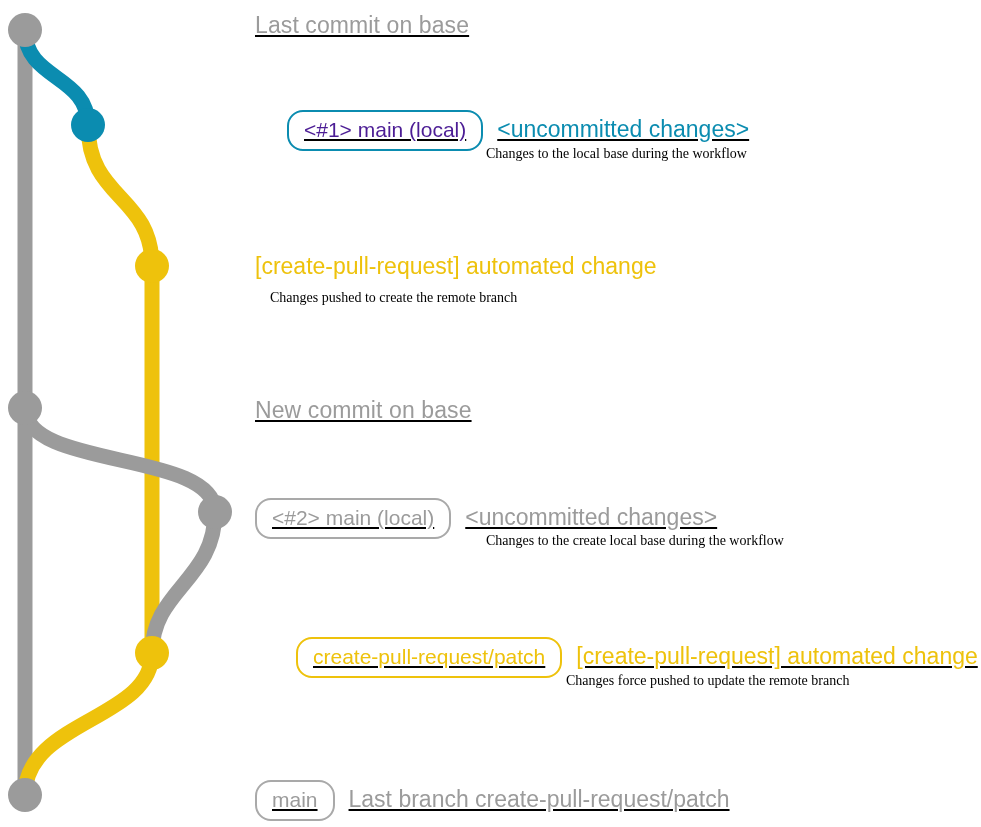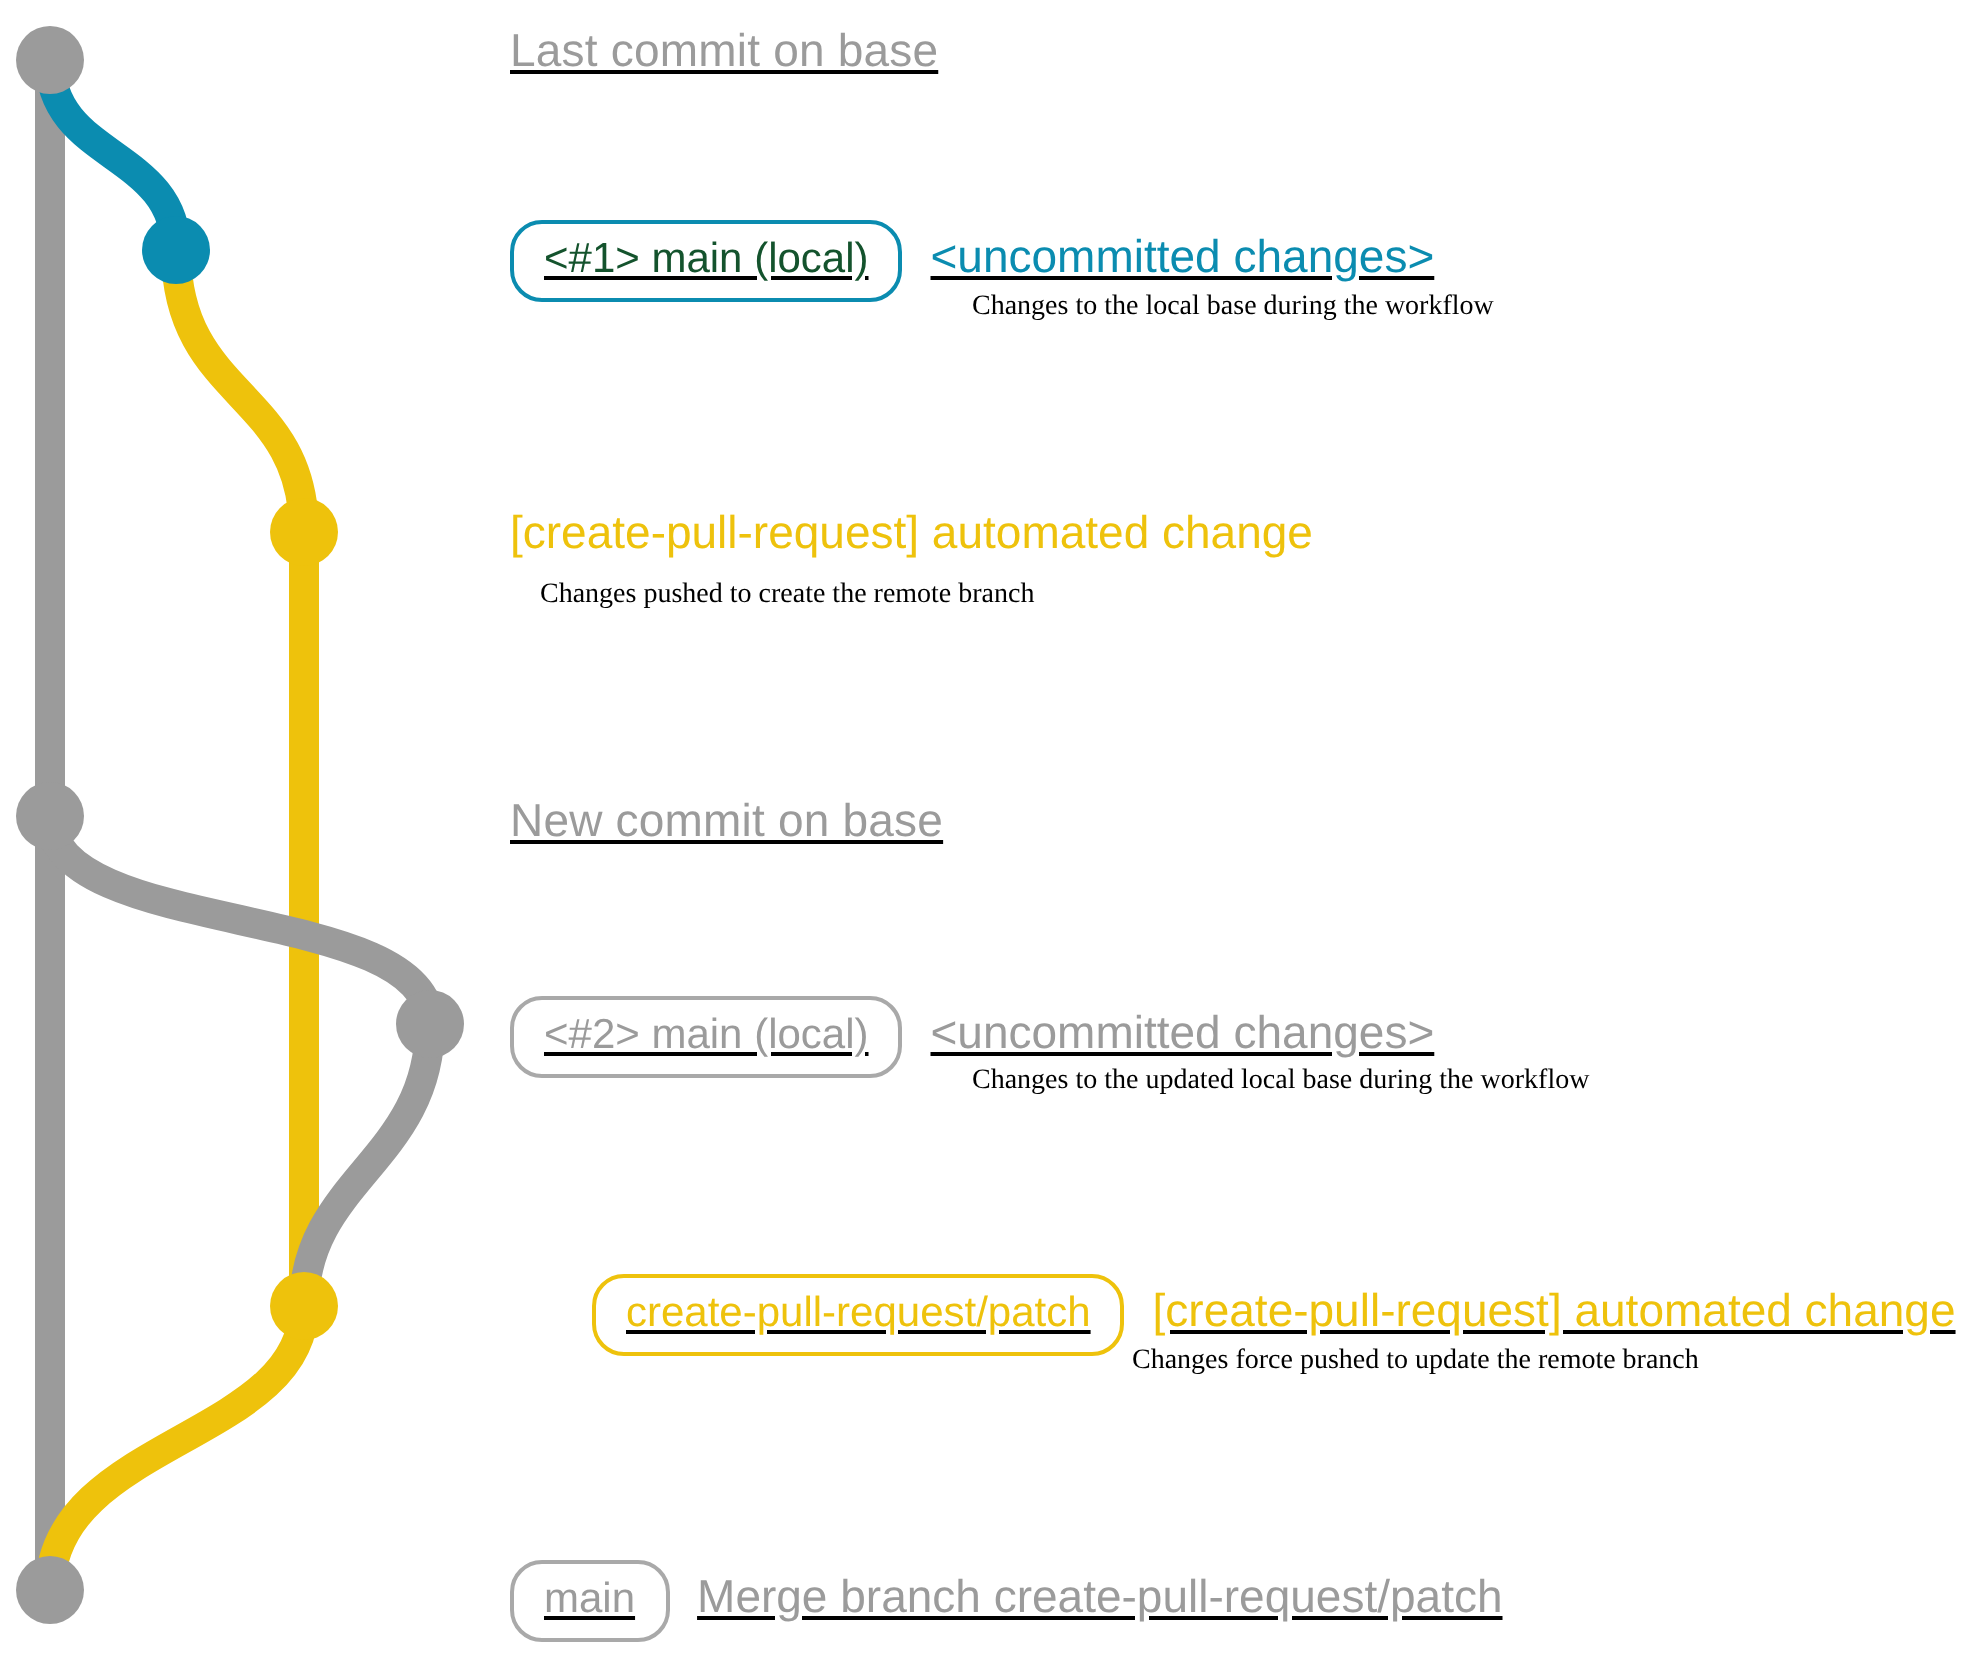--- a/index.html
+++ b/index.html
@@ -47,21 +47,21 @@
     display: inline-block;
     border: 2px solid #9b9b9b;
     border-radius: 16px;
     color: #9b9b9b;
     font-family: "Liberation Sans", sans-serif;
     font-size: 21px;
     line-height: 1;
     padding: 7px 15px 9px 15px;
     background: #ffffff;
   }
-  .ref-badge.blue   { border-color: #0b8cb0; color: #14532d; }
+  .ref-badge.blue   { border-color: #0b8cb0; color: #4c1d95; margin-left: 32px; }
   .ref-badge.yellow { border-color: #eec20c; color: #eec20c; }
   .ref-badge.gray   { border-color: #a9a9a9; color: #9b9b9b; }
 
   
   .subject {
     font-family: "Liberation Sans", sans-serif;
     font-size: 23px;
     line-height: 1;
     margin-left: 14px;
   }
@@ -126,24 +126,24 @@
 <div class="desc" style="left:270px; top:291px;">Changes pushed to create the remote branch</div>
 
 <div class="row" style="left:255px; top:399px;">
   <span class="heading-text">New commit on base</span>
 </div>
 
 <div class="row" style="left:255px; top:498px;">
   <span class="ref-badge gray">&lt;#2&gt; main (local)</span>
   <span class="subject gray">&lt;uncommitted changes&gt;</span>
 </div>
-<div class="desc" style="left:486px; top:534px;">Changes to the updated local base during the workflow</div>
+<div class="desc" style="left:486px; top:534px;">Changes to the create local base during the workflow</div>
 
 <div class="row" style="left:255px; top:637px;margin-left:41px;">
   <span class="ref-badge yellow">create-pull-request/patch</span>
   <span class="subject yellow">[create-pull-request] automated change</span>
 </div>
 <div class="desc" style="left:566px; top:674px;">Changes force pushed to update the remote branch</div>
 
 <div class="row" style="left:255px; top:780px;">
   <span class="ref-badge gray">main</span>
-  <span class="subject gray">Merge branch create-pull-request/patch</span>
+  <span class="subject gray">Last branch create-pull-request/patch</span>
 </div>
 
 </body></html>

